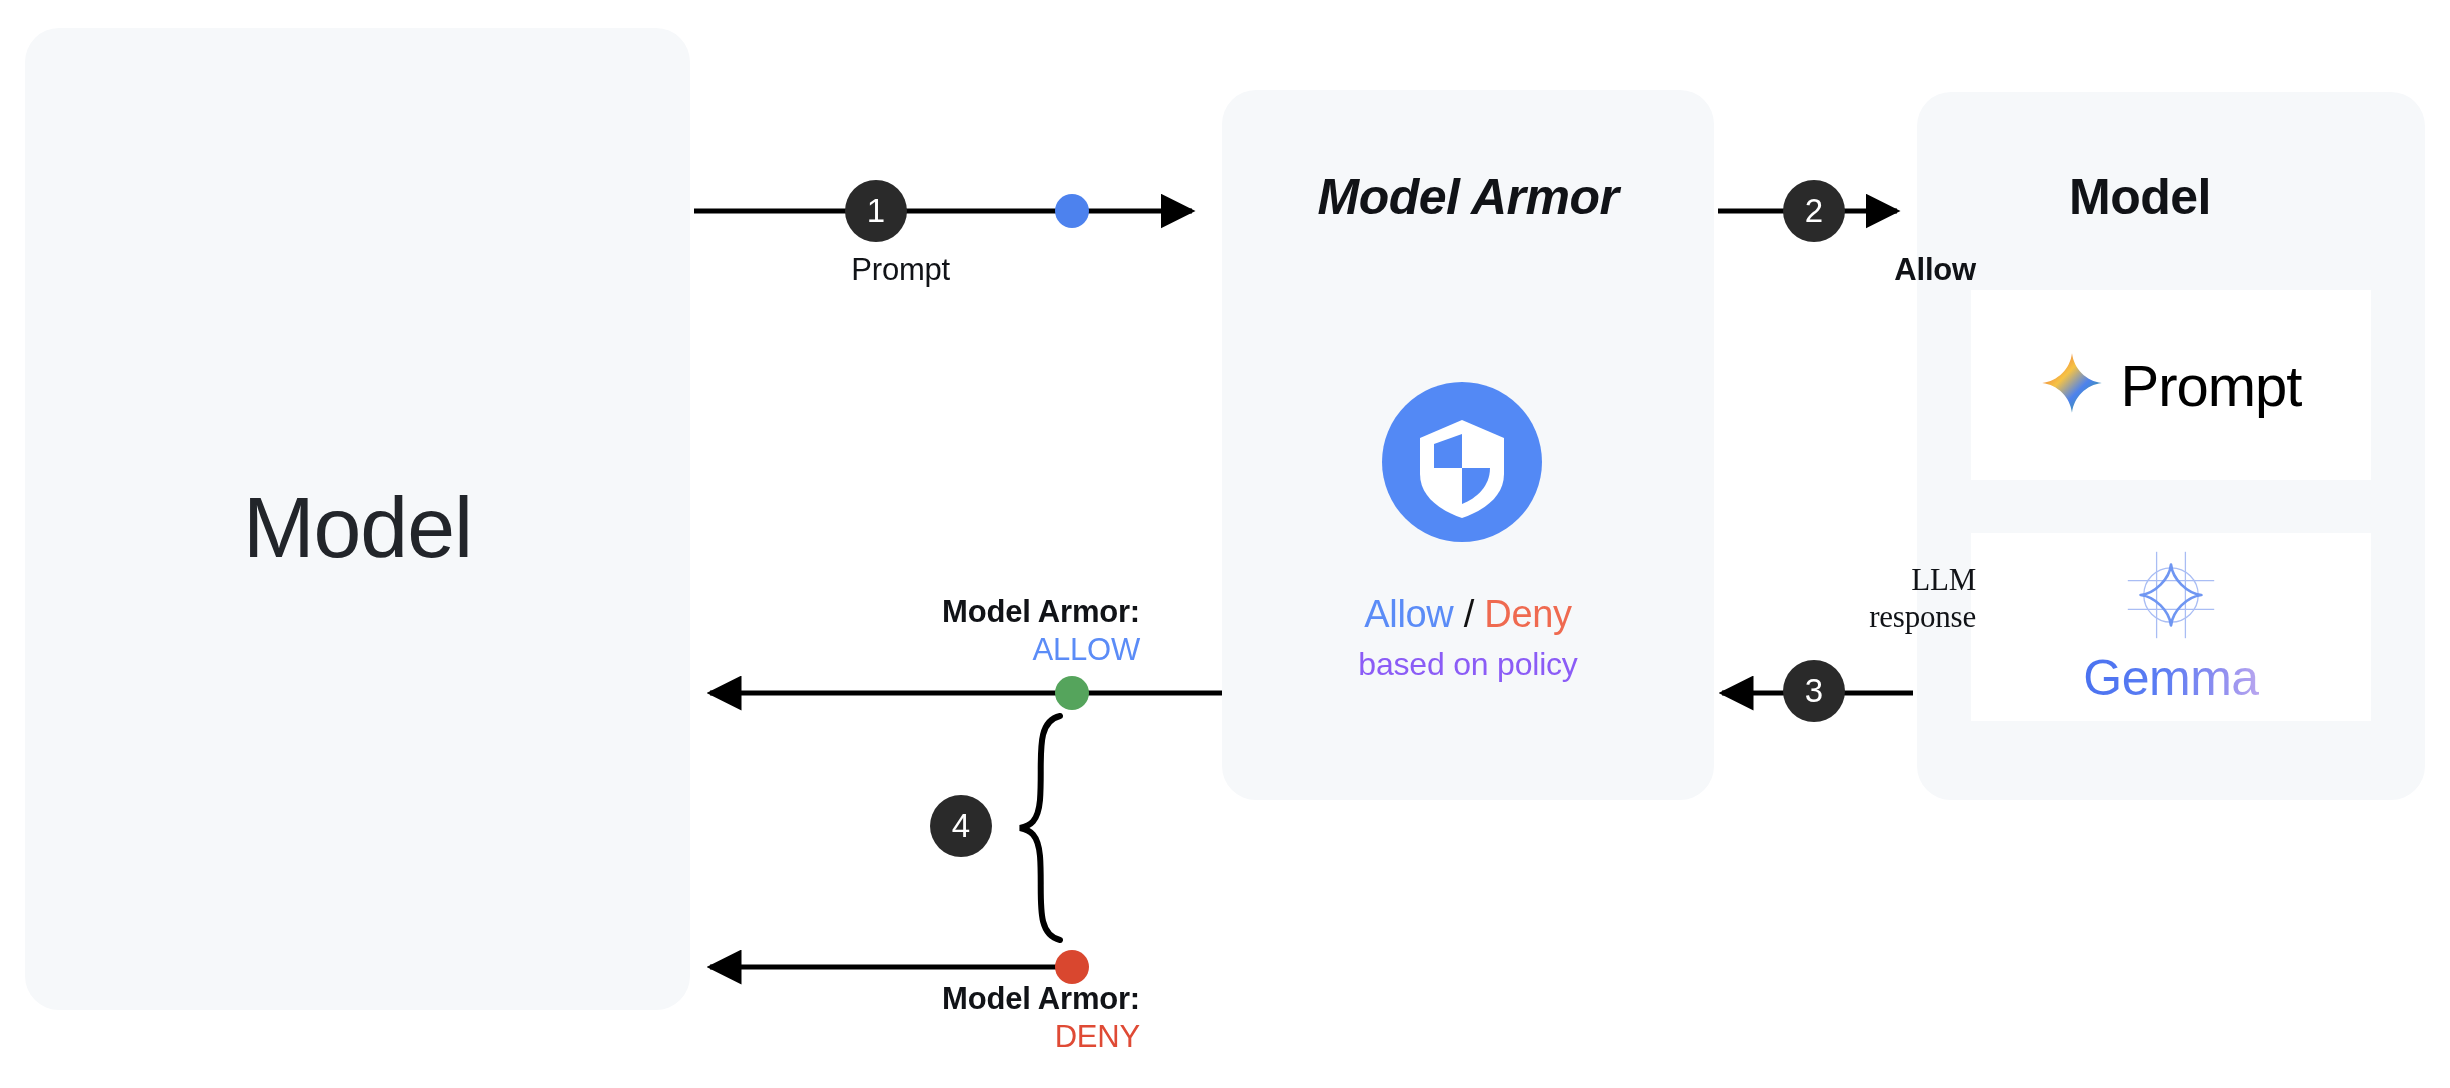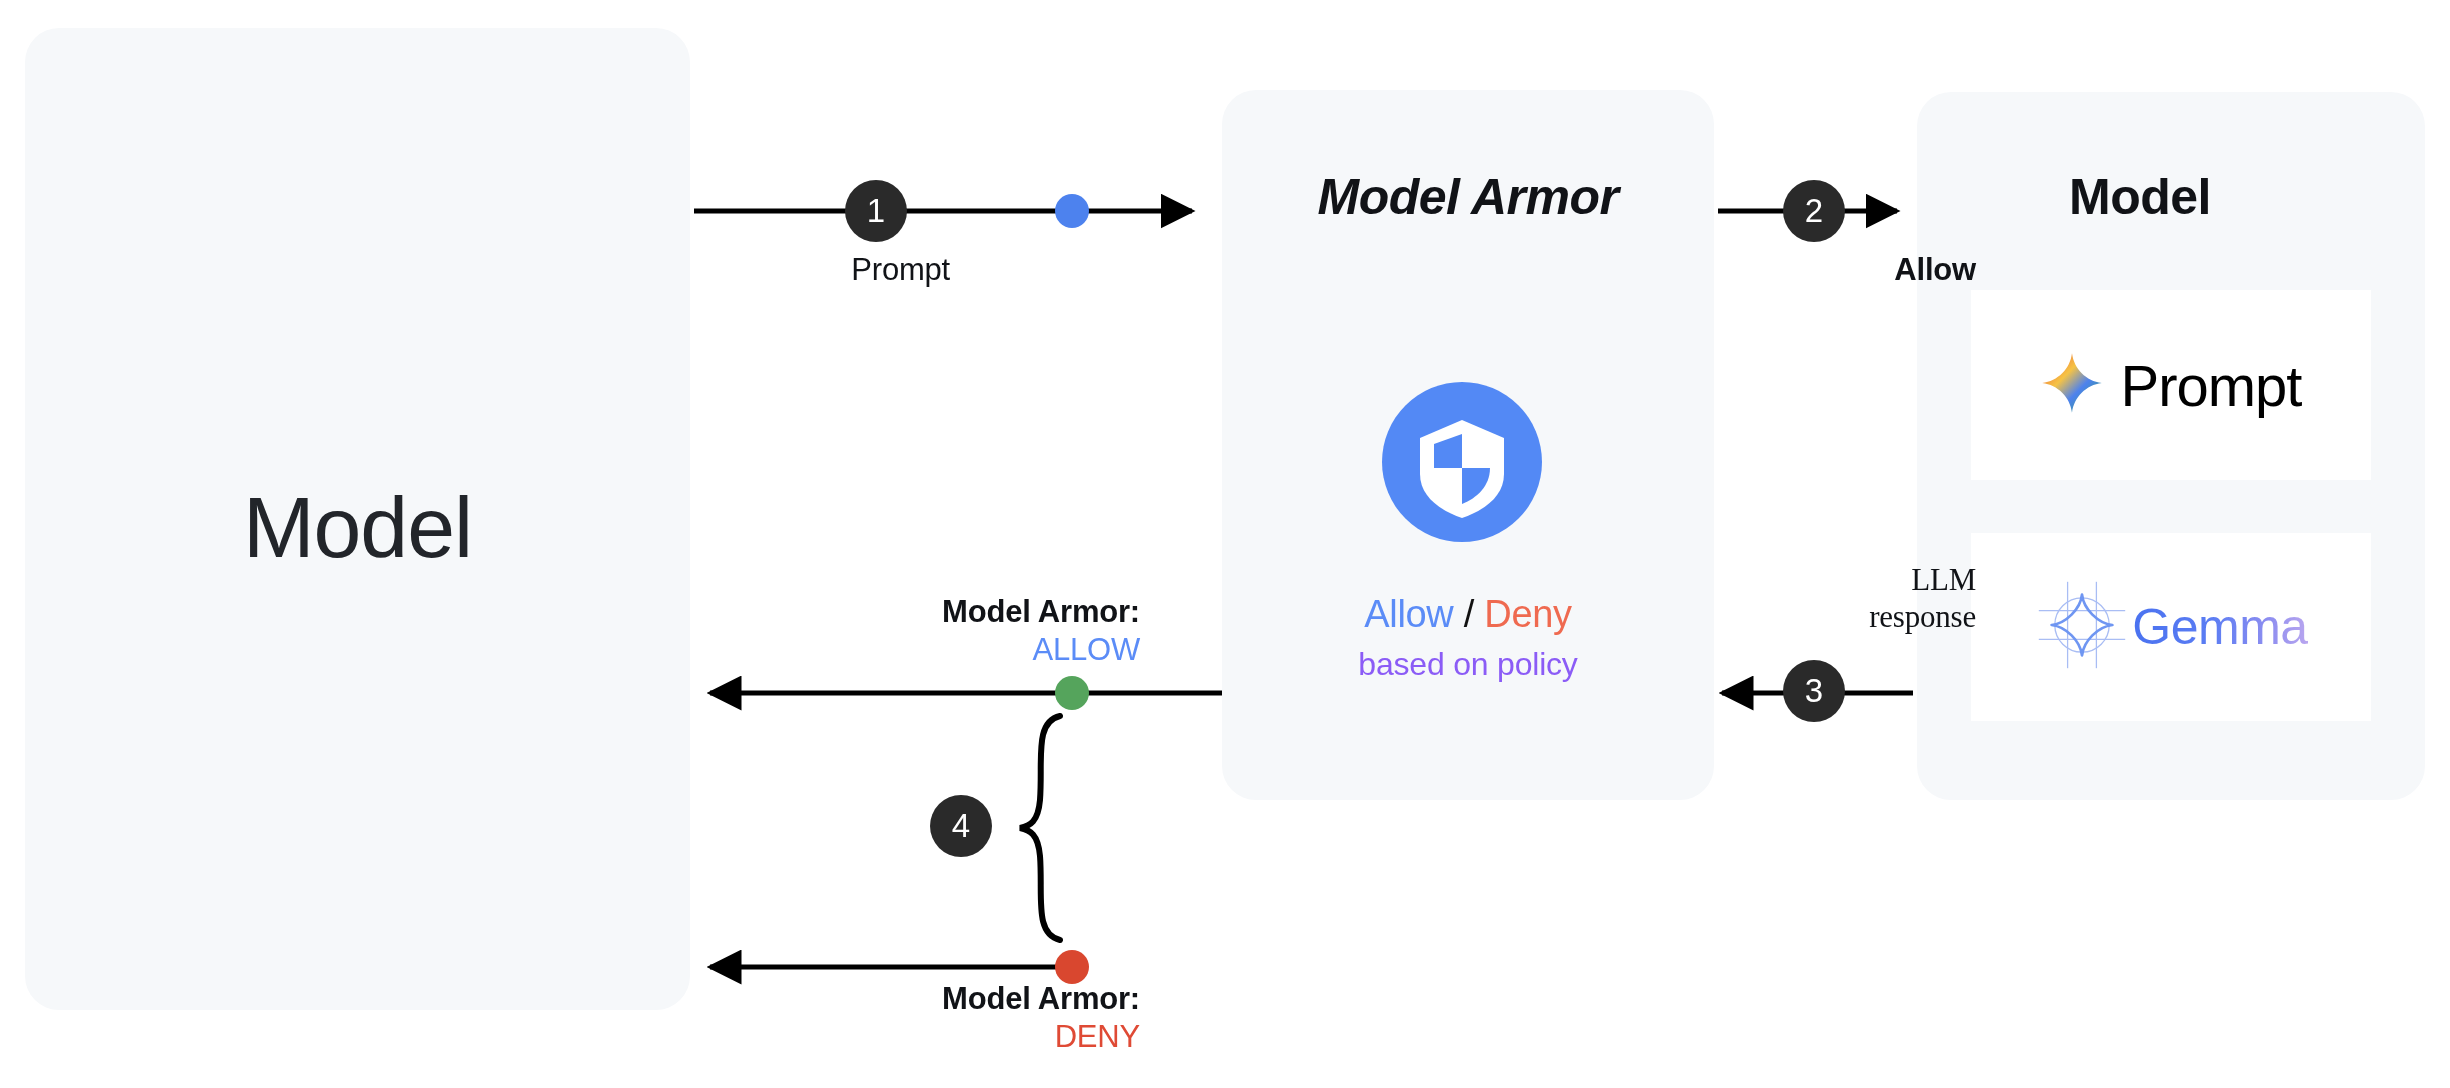--- a/index.html
+++ b/index.html
@@ -20,21 +20,21 @@
   #model-title{left:0;top:168px;}
 
   .model-card{position:absolute;background:#ffffff;}
   #gemini-card{left:1971px;top:290px;width:400px;height:190px;}
   #gemma-card{left:1971px;top:533px;width:400px;height:188px;}
 
   .logo-row{position:absolute;left:0;top:0;width:100%;height:100%;
             display:flex;align-items:center;justify-content:center;gap:18px;}
   .gemini-word{font-size:58px;font-weight:400;color:#000;letter-spacing:-1px;}
   .gemma-wrap{position:absolute;left:0;top:0;width:100%;height:100%;
-              display:flex;flex-direction:row;align-items:center;justify-content:center;gap:2px;}
+              display:flex;flex-direction:column;align-items:center;justify-content:center;gap:2px;}
   .gemma-word{font-size:50px;font-weight:400;letter-spacing:-0.5px;
               background:linear-gradient(90deg,#4a72f0 0%,#5b7df3 45%,#8e8ef0 78%,#b9a6ef 100%);
               -webkit-background-clip:text;background-clip:text;color:transparent;}
 
   
   #shield-badge{position:absolute;left:1382px;top:382px;width:160px;height:160px;
                 border-radius:50%;background:#5389f5;}
   
   #policy{position:absolute;left:1222px;top:593px;width:492px;text-align:center;}
   #policy .line1{font-size:38px;font-weight:400;color:#111;letter-spacing:-0.3px;}

